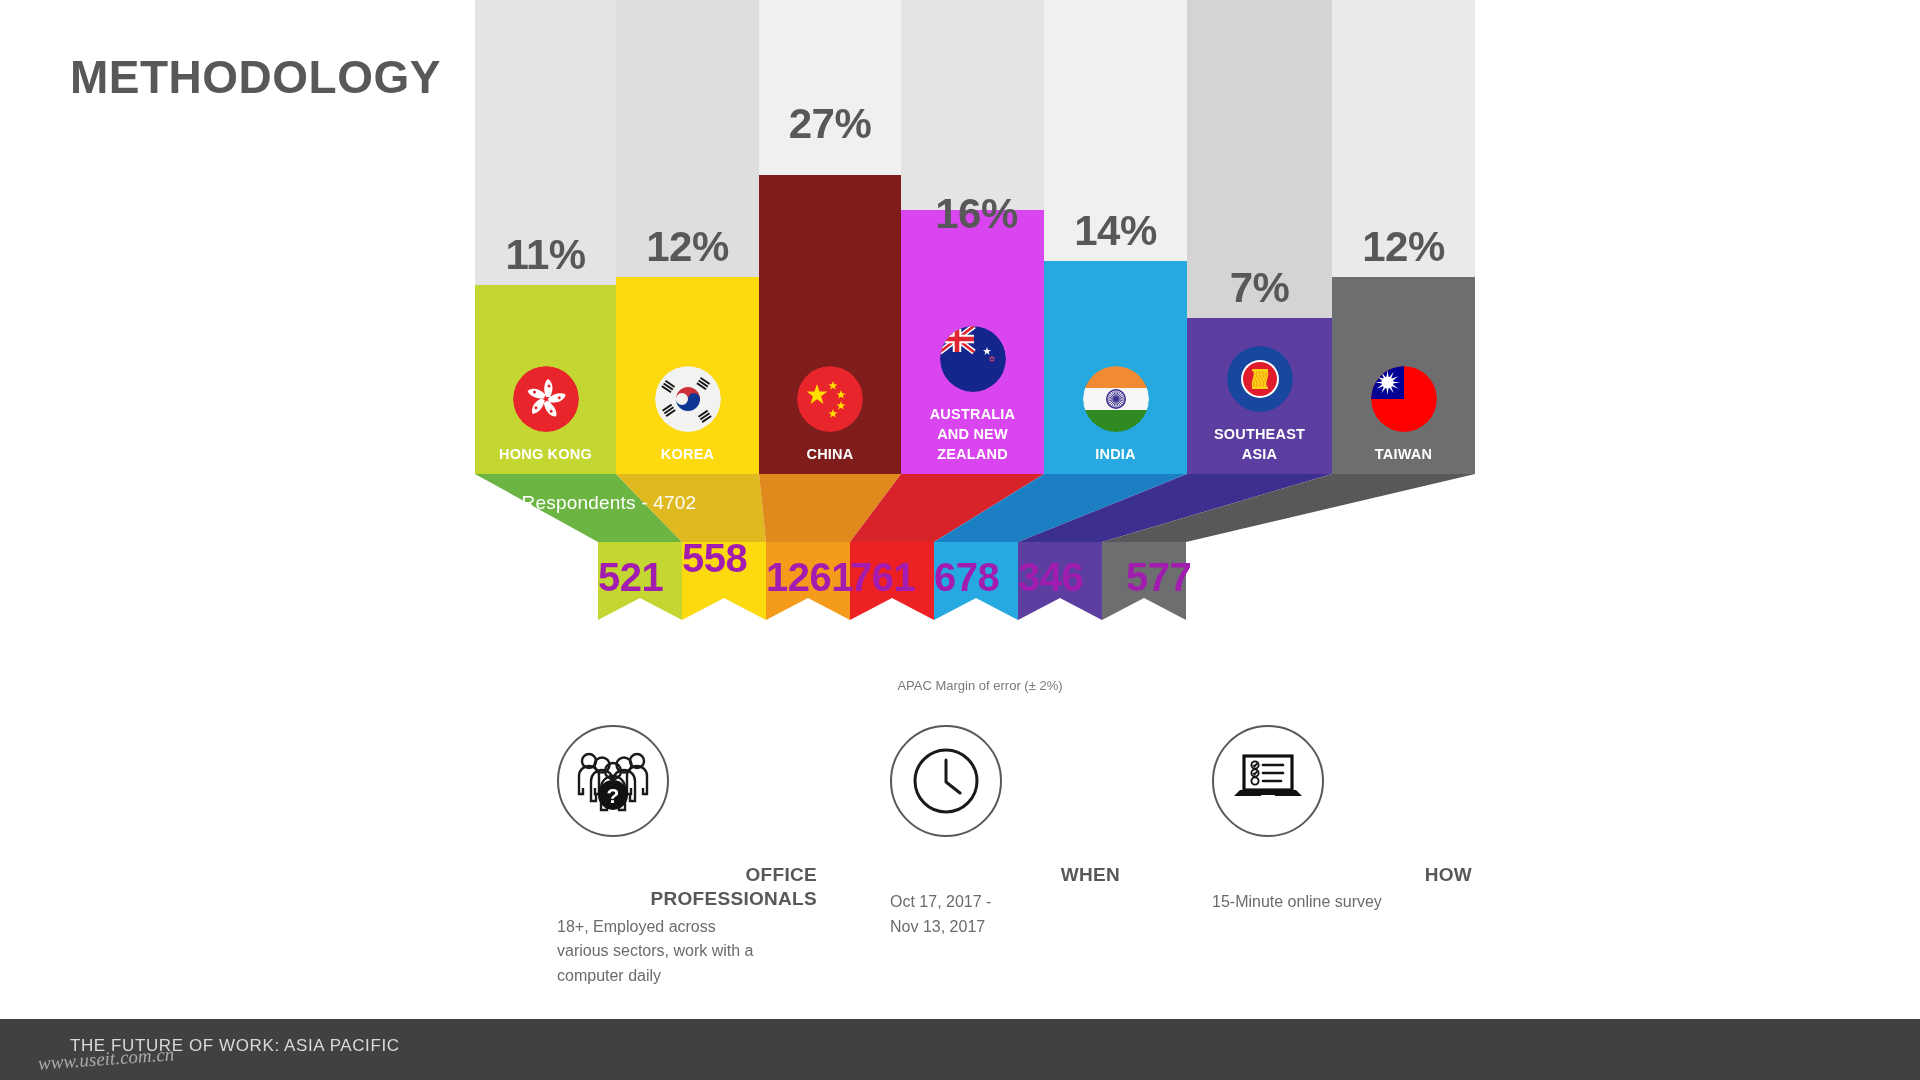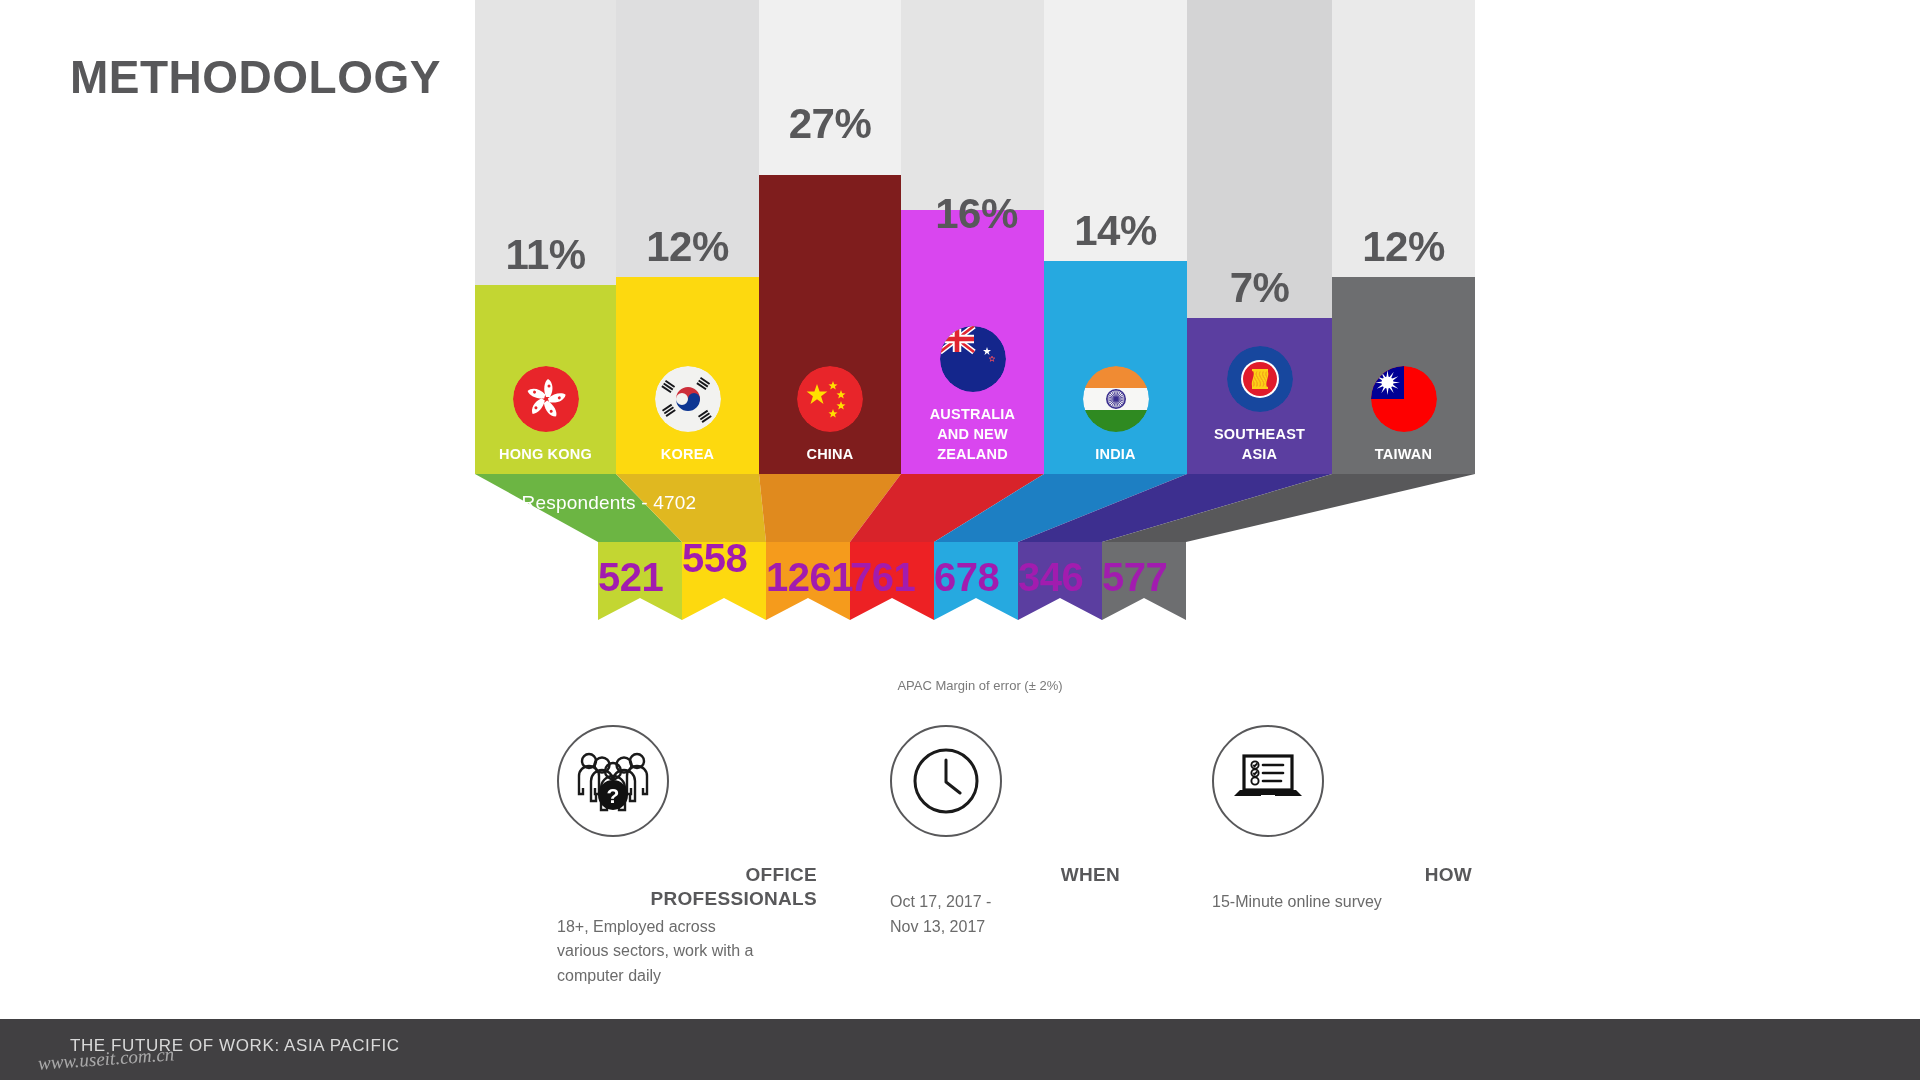--- a/index.html
+++ b/index.html
@@ -441,21 +441,21 @@
       <polygon points="627,542 711,542 711,620
              669,598 627,620" fill="#6d6e70"></polygon>
     </svg>
   <div id="ribbon-nums">
       <div class="ribbon-num" style="left: 123px; width: 84px; top: 555px;">521</div>
       <div class="ribbon-num" style="left: 207px; width: 84px; top: 536px;">558</div>
       <div class="ribbon-num" style="left: 291px; width: 84px; top: 555px;">1261</div>
       <div class="ribbon-num" style="left: 375px; width: 84px; top: 555px;">761</div>
       <div class="ribbon-num" style="left: 459px; width: 84px; top: 555px;">678</div>
       <div class="ribbon-num" style="left: 543px; width: 84px; top: 555px;">346</div>
-      <div class="ribbon-num" style="left: 627px; width: 66px; top: 555px;">577</div>
+      <div class="ribbon-num" style="left: 627px; width: 66px; top: 555px; padding-left: 24px;">577</div>
     </div>
 
 </div>
 
 <div id="margin-note">APAC Margin of error (± 2%)</div>
 
 <div class="info-block" id="info-0" style="left:557px; top:725px; width:260px;">
   <div class="info-circle">
     <svg width="74" height="62" viewBox="0 0 74 62">
       <g fill="none" stroke="#1a1a1a" stroke-width="2.4">

